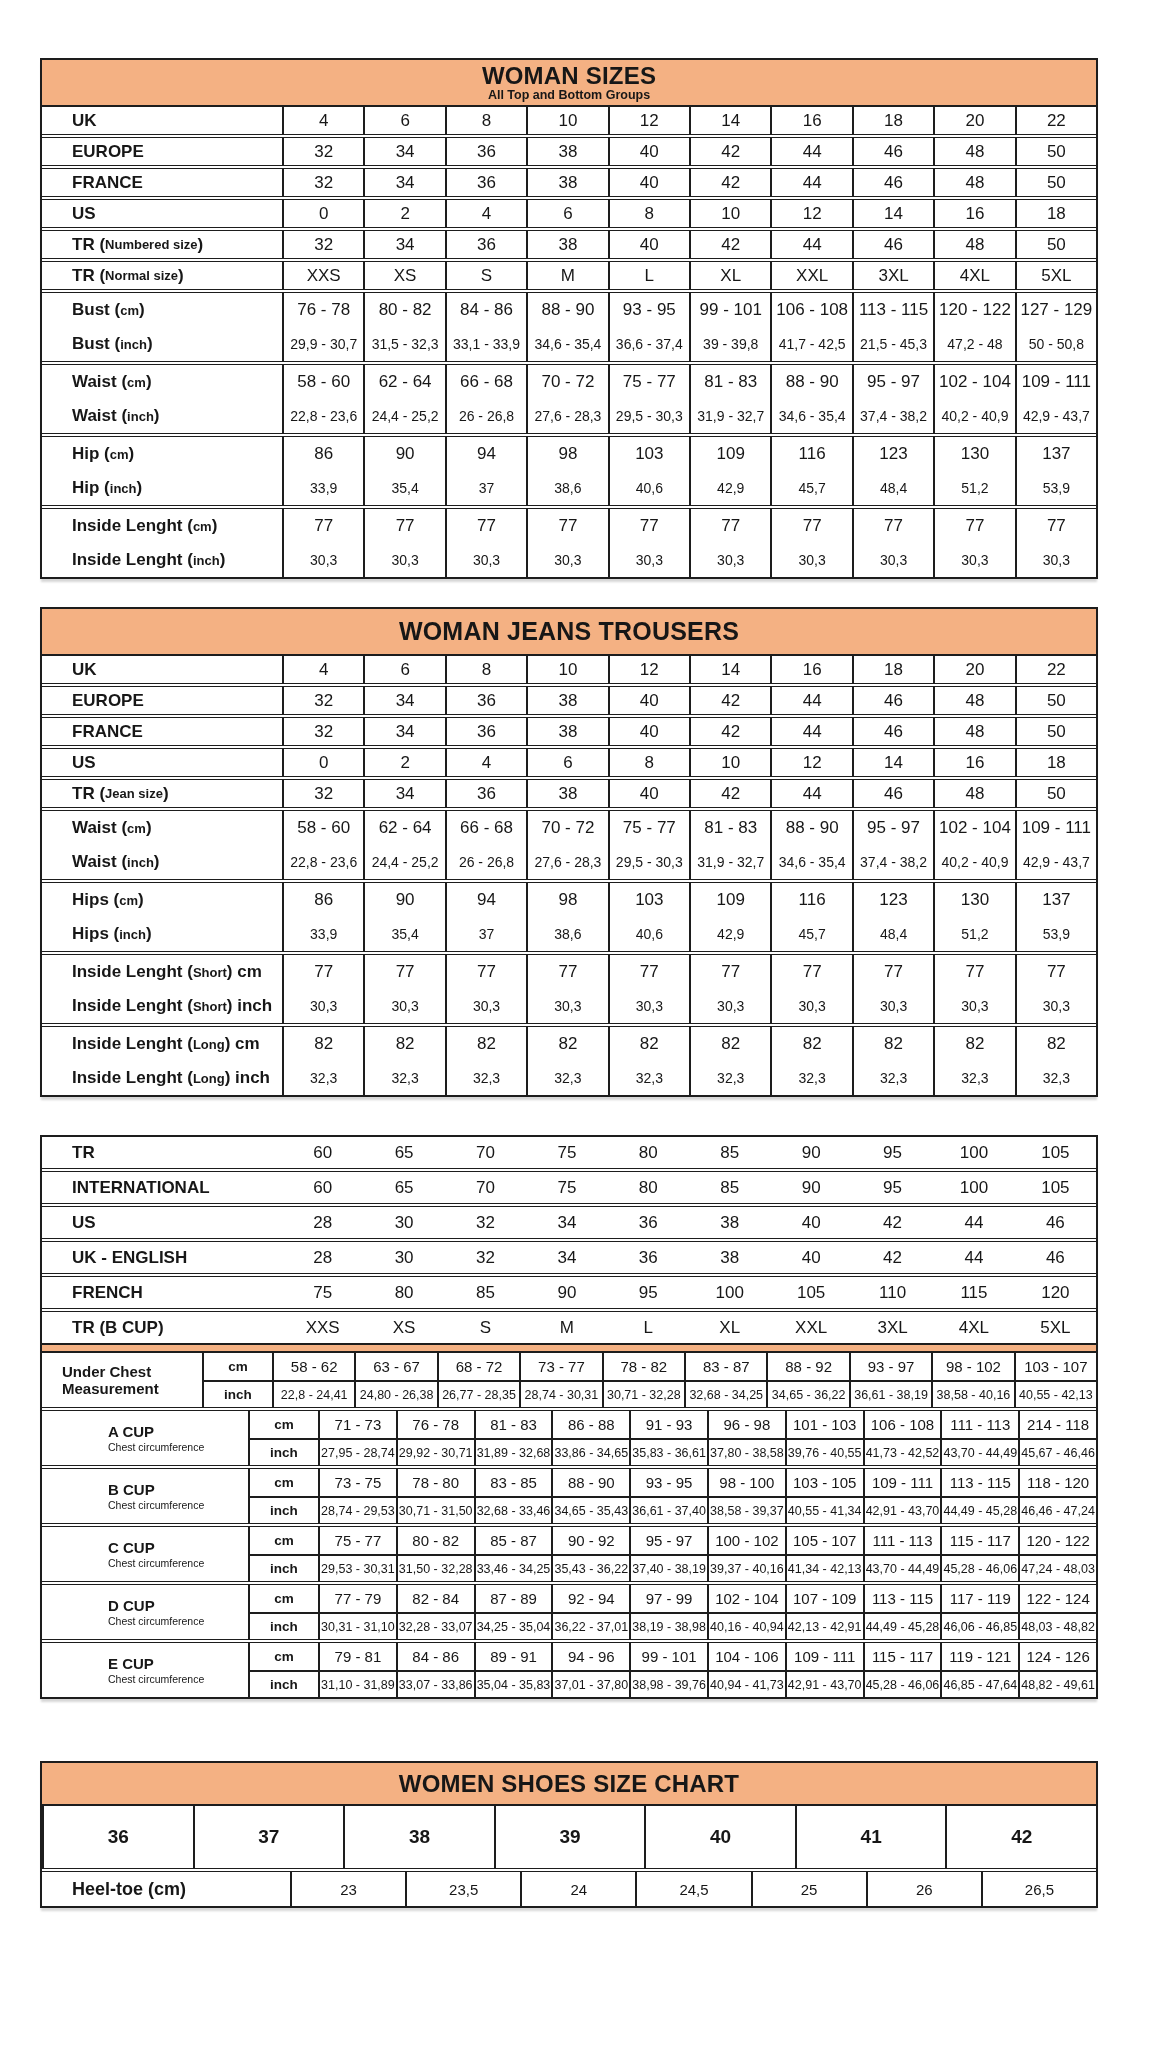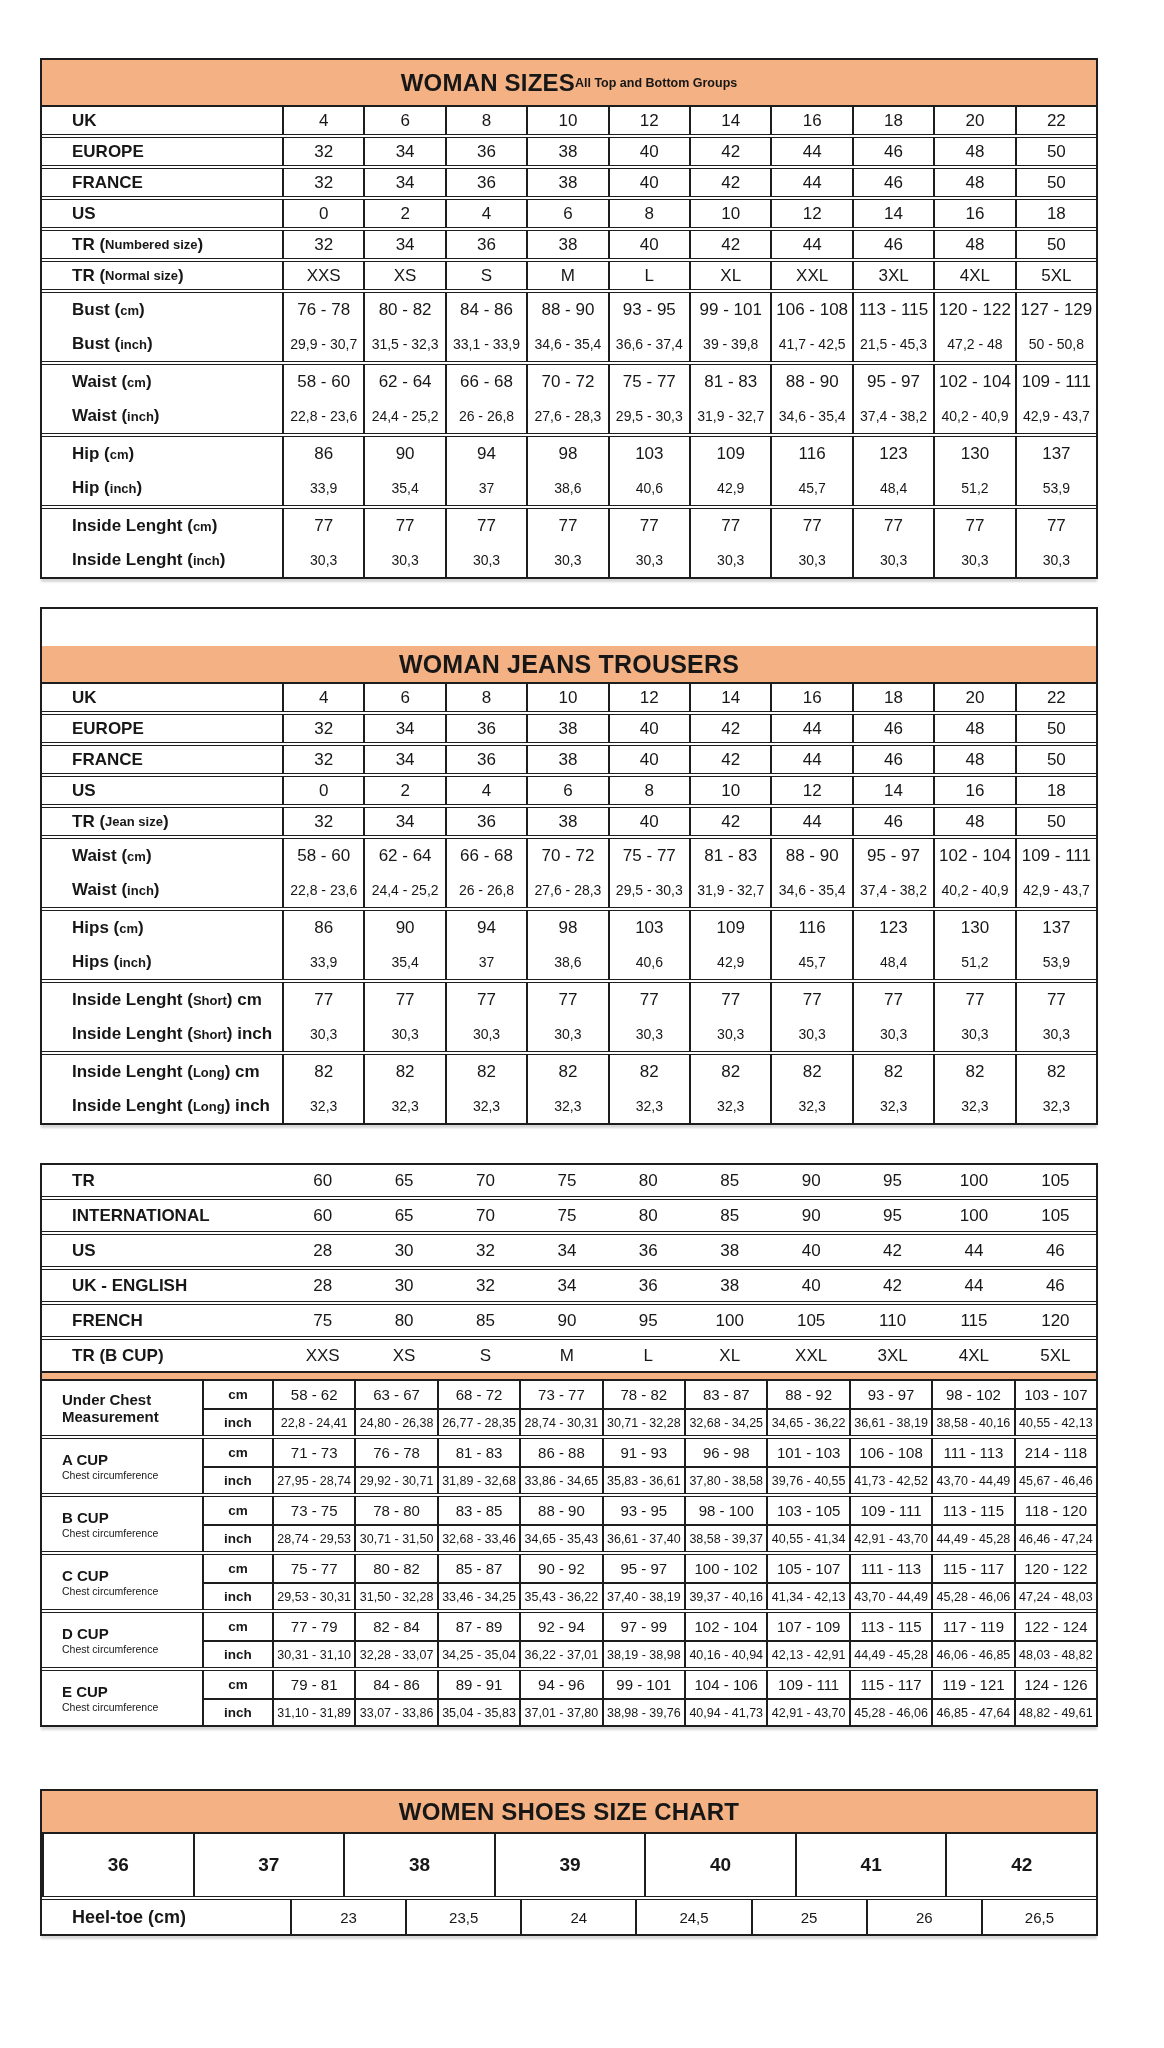--- a/index.html
+++ b/index.html
@@ -22,25 +22,25 @@
   }
   #t1{margin-top:58px;}
   #t2{margin-top:28px;}
   #t3{margin-top:38px;}
   #t4{margin-top:62px;}
 
   
   .band{
     background:var(--accent);
     border-bottom:2px solid var(--bd);
-    display:flex;align-items:center;justify-content:center;
+    display:flex;flex-direction:column;align-items:center;justify-content:center;
     text-align:left;
   }
   #t1 .band{height:47px;}
-  #t2 .band{height:38px;margin-top:37px;}
+  #t2 .band{height:47px;}
   #t3 .band{height:52px;}
   #t4 .band{height:43px;}
   .band-title{font-weight:bold;font-size:24px;letter-spacing:.2px;line-height:25px;}
   #t2 .band-title{font-size:25px;}
   #t3 .band-title{font-size:23px;}
   .band-sub{font-weight:bold;font-size:12.5px;line-height:14px;}
 
   
   .sec+.sec{border-top:4px double var(--bd);}
   .row{display:flex;align-items:stretch;}
@@ -62,21 +62,21 @@
 
   
   #t3conv .sec .row{height:31px;}
   #t3conv .val{border-left:none;}
   #t3conv .ps{font-size:inherit;}
 
   .divider{height:10px;background:var(--accent);border-top:2px solid var(--bd);border-bottom:2px solid var(--bd);}
 
   
   .cgroup{display:flex;align-items:stretch;}
-  .cgroup+.cgroup{border-top:4px double var(--bd);}
+  .cgroup+.cgroup{border-top:4px double var(--bd);padding-left:46px;}
   .cg-lab{
     width:160px;flex:none;padding-left:20px;
     display:flex;flex-direction:column;justify-content:center;
   }
   .cg-title{font-weight:bold;font-size:15px;line-height:17px;}
   .cg-sub{font-size:10.5px;line-height:12px;margin-top:1px;}
   .cg-rows{flex:1;display:flex;flex-direction:column;border-left:2px solid var(--bd);}
   .crow{display:flex;height:27px;}
   .crow+.crow{border-top:2px solid var(--bd);}
   .unit{

